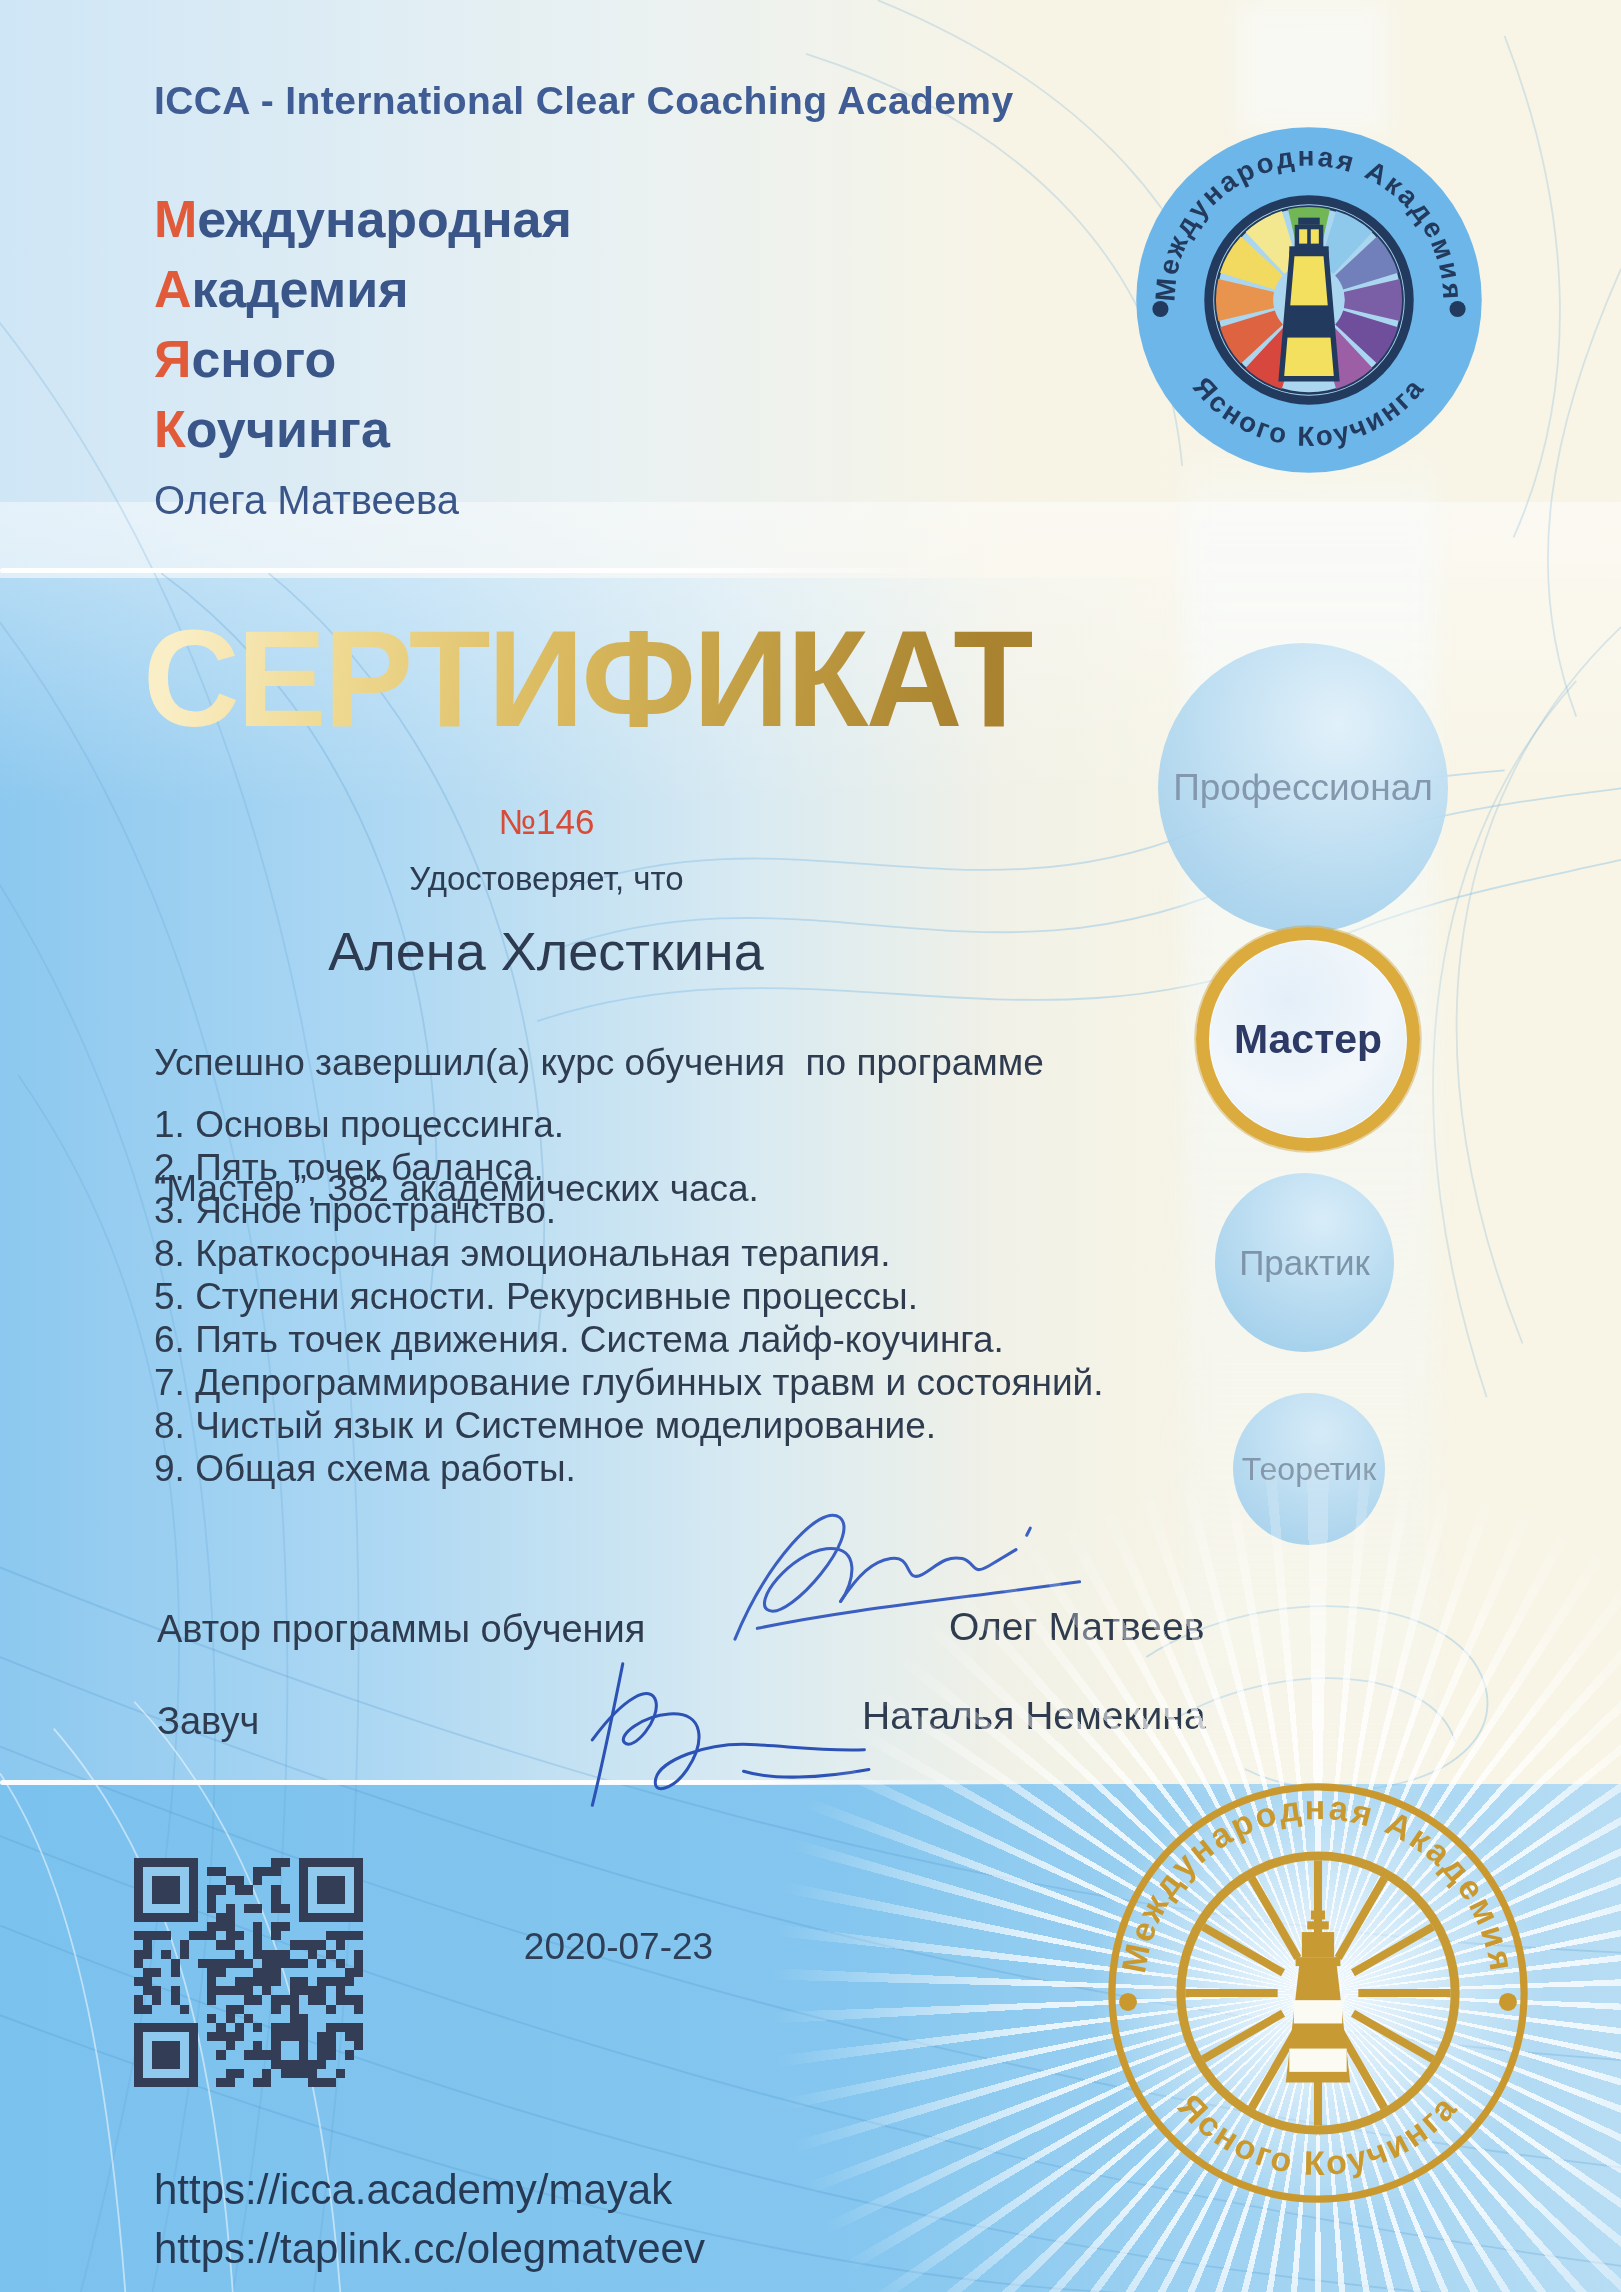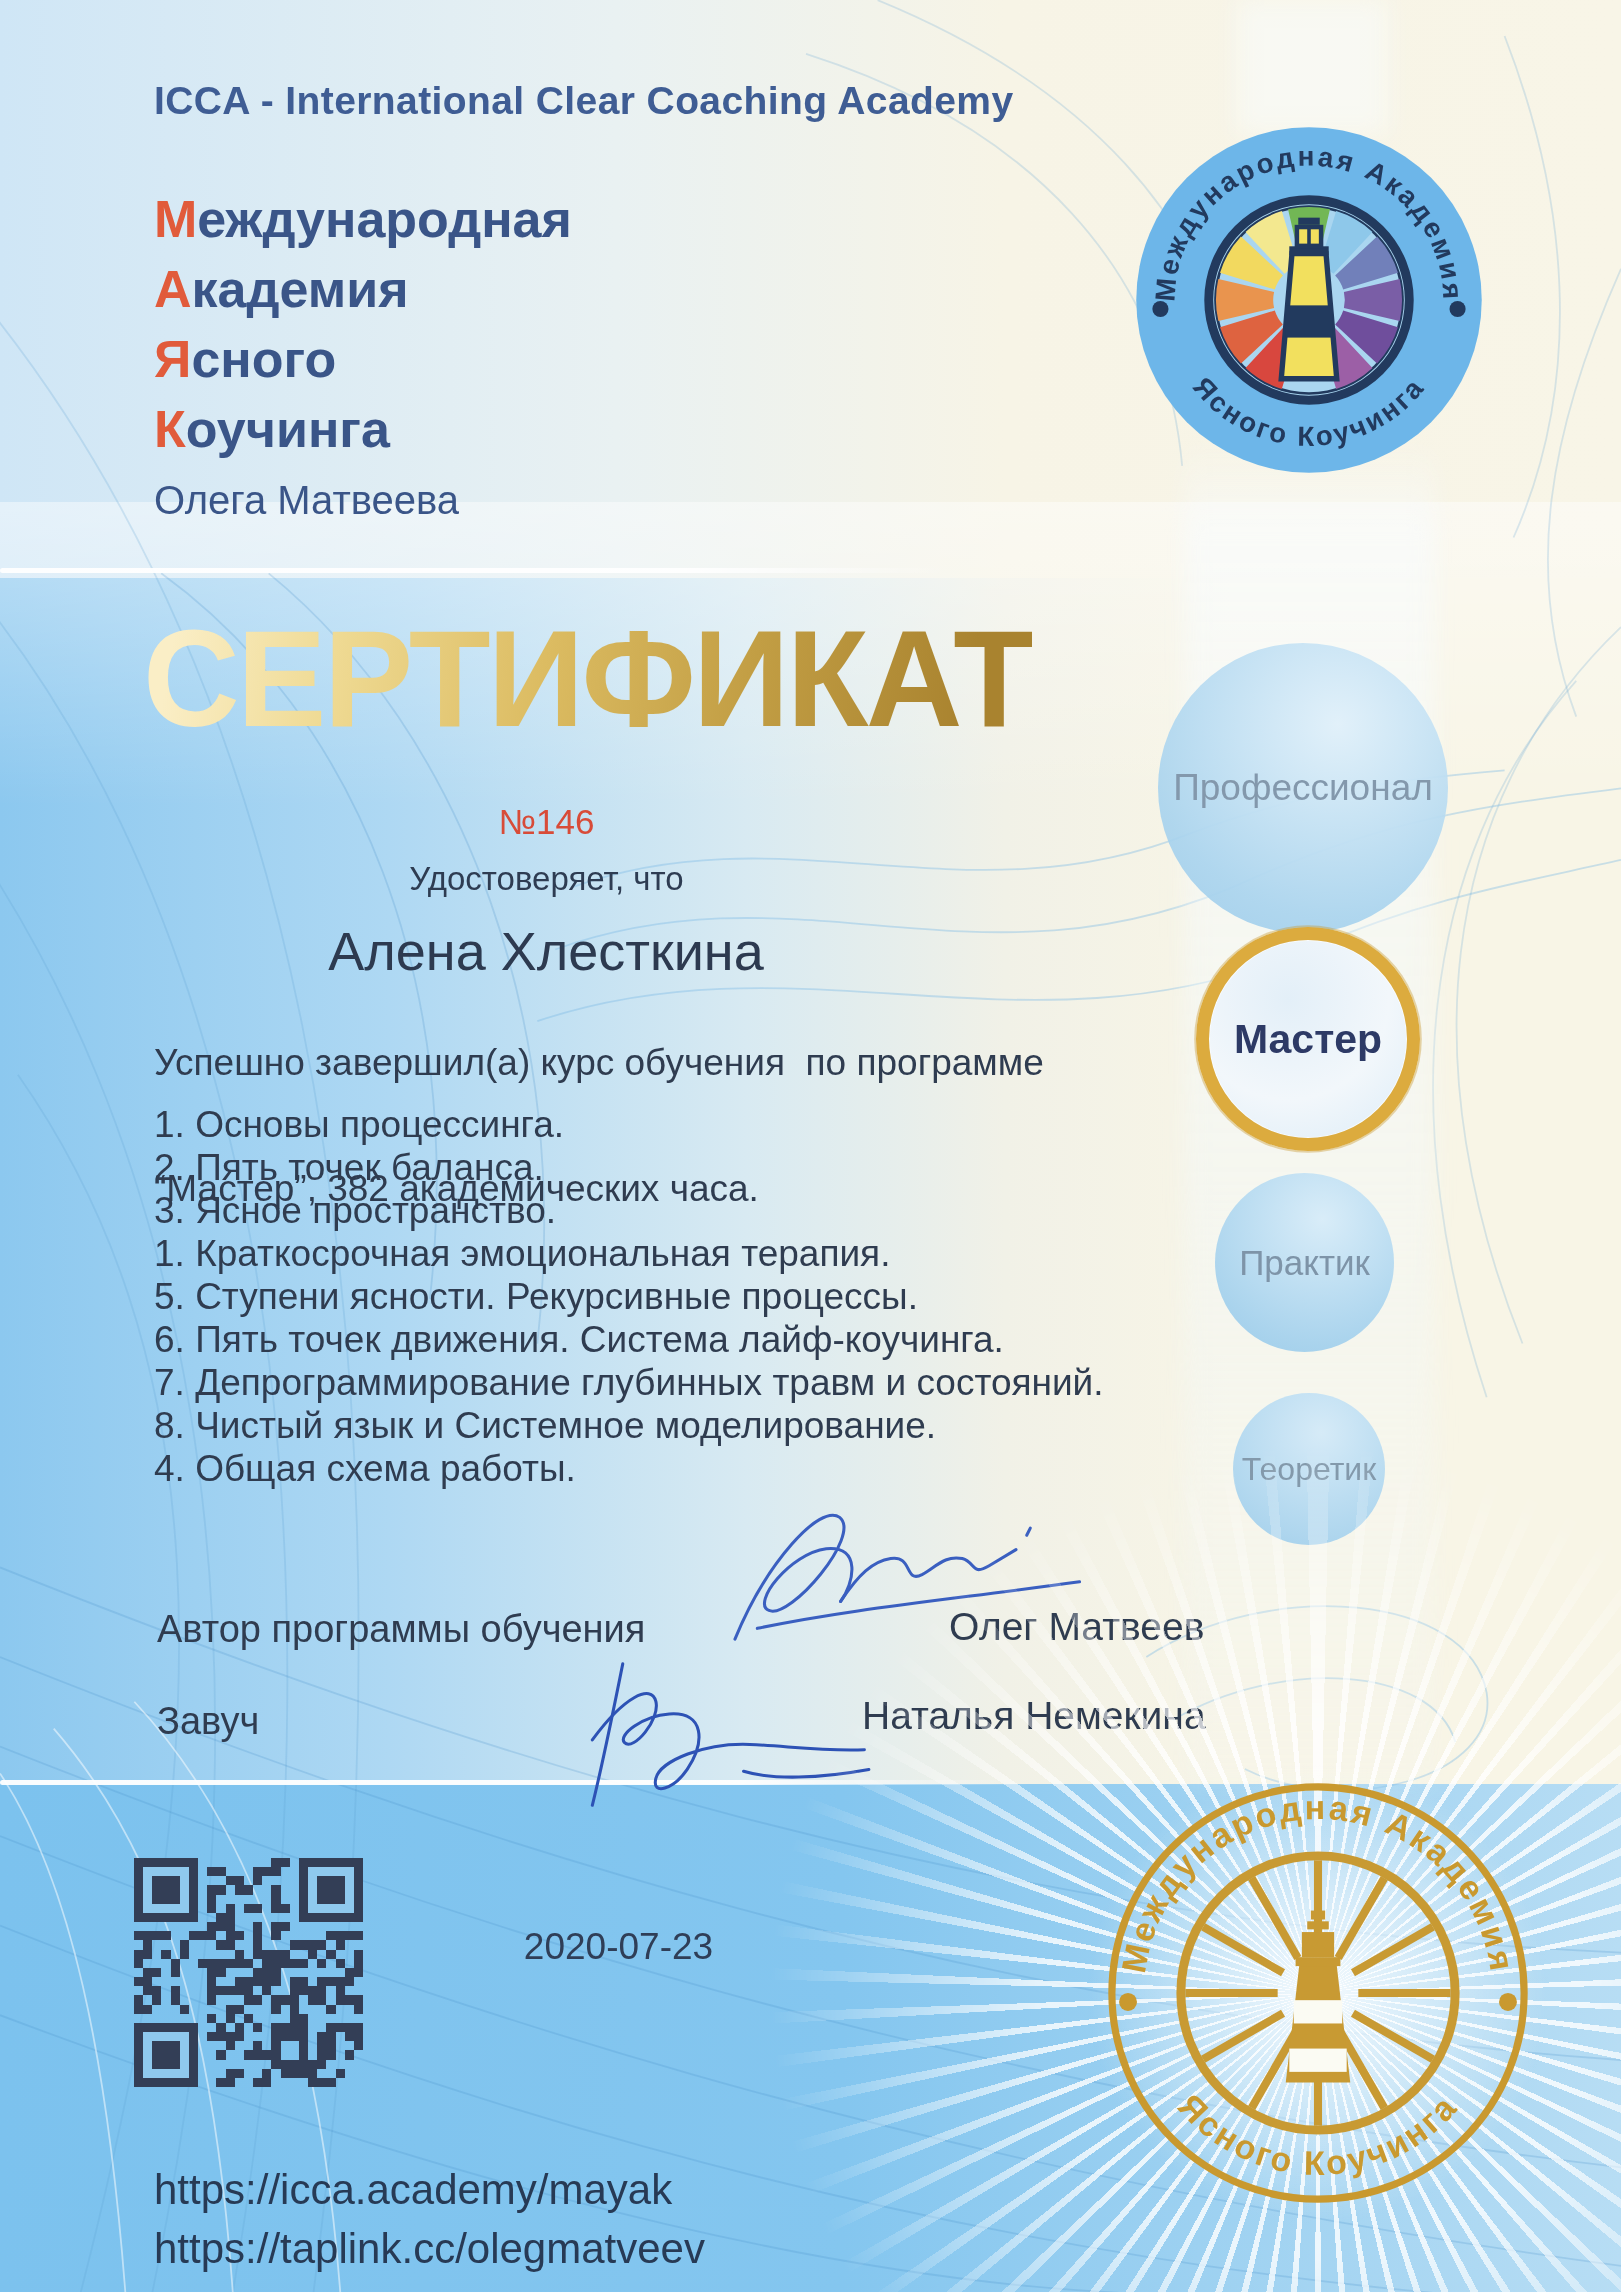--- a/index.html
+++ b/index.html
@@ -197,26 +197,26 @@
 
   <div class="abs cert-desc">
     <div>Успешно завершил(а) курс обучения  по программе</div>
     <div>“Мастер”, 382 академических часа.</div>
   </div>
 
   <div class="abs cert-modules">
     <div>1. Основы процессинга.</div>
     <div>2. Пять точек баланса.</div>
     <div>3. Ясное пространство.</div>
-    <div>1. Краткосрочная эмоциональная терапия.</div>
+    <div>8. Краткосрочная эмоциональная терапия.</div>
     <div>5. Ступени ясности. Рекурсивные процессы.</div>
     <div>6. Пять точек движения. Система лайф-коучинга.</div>
     <div>7. Депрограммирование глубинных травм и состояний.</div>
     <div>8. Чистый язык и Системное моделирование.</div>
-    <div>4. Общая схема работы.</div>
+    <div>9. Общая схема работы.</div>
   </div>
 
   <div class="abs level" id="level-professional">
     <span>Профессионал</span>
   </div>
   <div class="abs level" id="level-master">
     <span>Мастер</span>
   </div>
   <div class="abs level" id="level-practic">
     <span>Практик</span>

